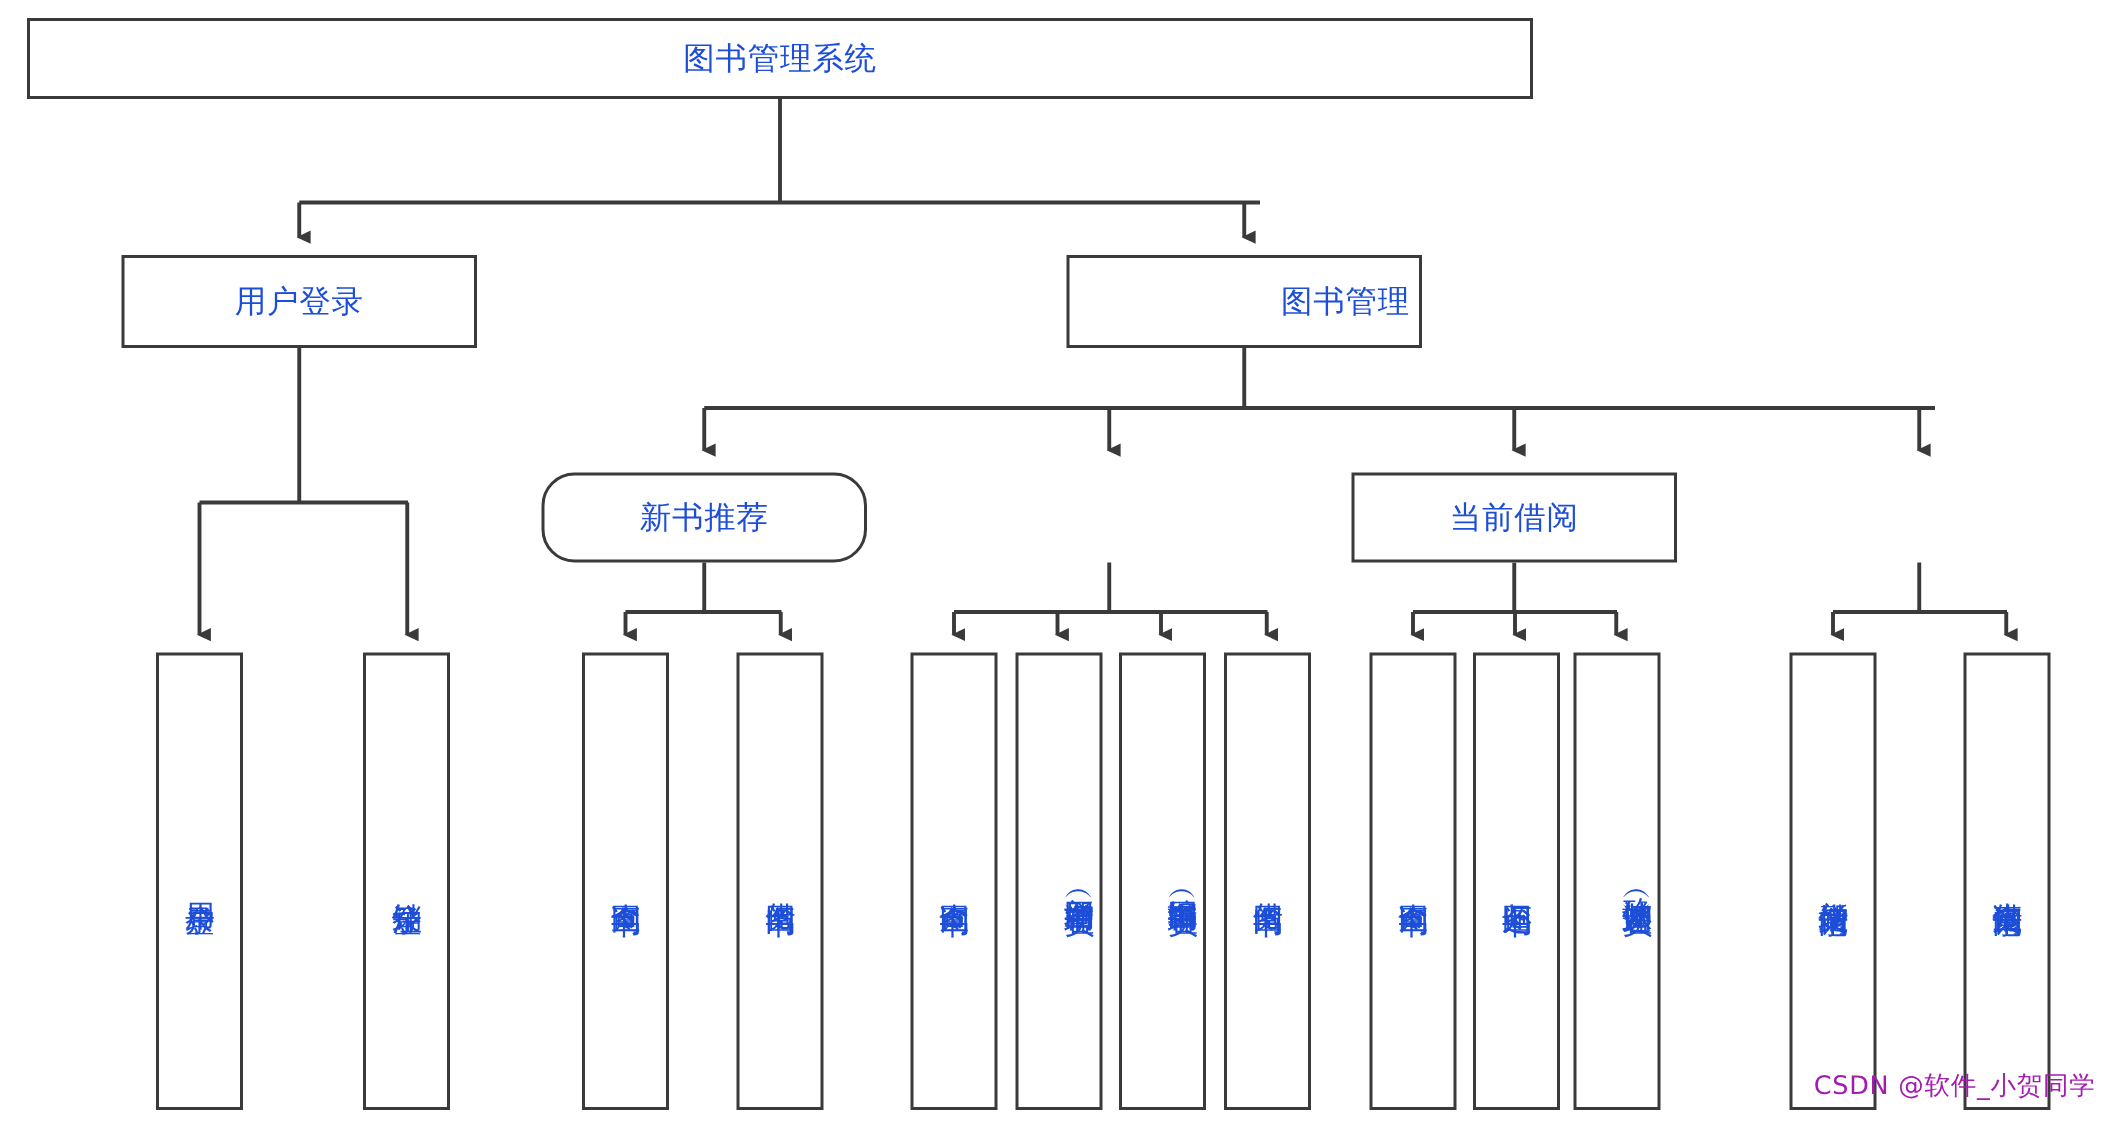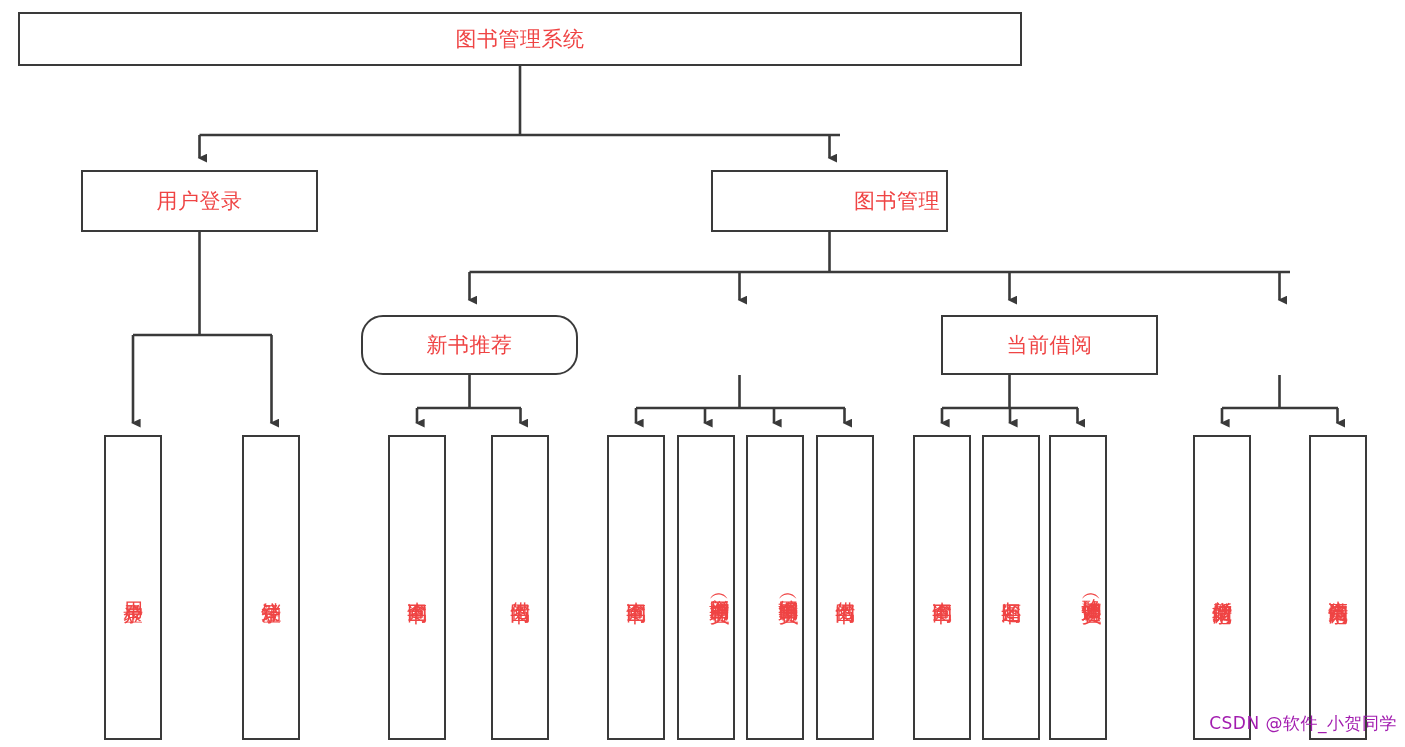--- a/index.html
+++ b/index.html
@@ -26,21 +26,21 @@
     pointer-events: none;
   }
   .node {
     position: absolute;
     box-sizing: border-box;
     border: 2.5px solid #3a3a3a;
     background: #ffffff;
     display: flex;
     align-items: center;
     justify-content: center;
-    color: #ef4444;
+    color: #1d4ed8;
     line-height: 1.18;
   }
   .node.horiz {
     font-size: 21px;
     letter-spacing: 0.5px;
     padding: 2px 6px;
     text-align: center;
   }
   .node.vert {
     writing-mode: vertical-rl;
@@ -132,21 +132,21 @@
   <div class="node horiz" style="left:81px; top:170px; width:237px; height:62px;">
     <span class="node-label">用户登录</span>
   </div>
   <div class="node horiz" style="left:711px; top:170px; width:237px; height:62px;justify-content:flex-end;">
     <span class="node-label">图书管理</span>
   </div>
 
   <div class="node horiz" style="left:361px; top:315px; width:217px; height:60px;border-radius:22px;">
     <span class="node-label">新书推荐</span>
   </div>
-  <div class="node horiz" style="left:901px; top:315px; width:217px; height:60px;margin-left:40px;">
+  <div class="node horiz" style="left:901px; top:315px; width:217px; height:60px;">
     <span class="node-label">当前借阅</span>
   </div>
 
   <div class="node vert mid-align" style="left:104px; top:435px; width:58px; height:305px;">
     <span class="node-label">用户登录</span>
   </div>
   <div class="node vert mid-align" style="left:242px; top:435px; width:58px; height:305px;">
     <span class="node-label">注销登录</span>
   </div>
 

